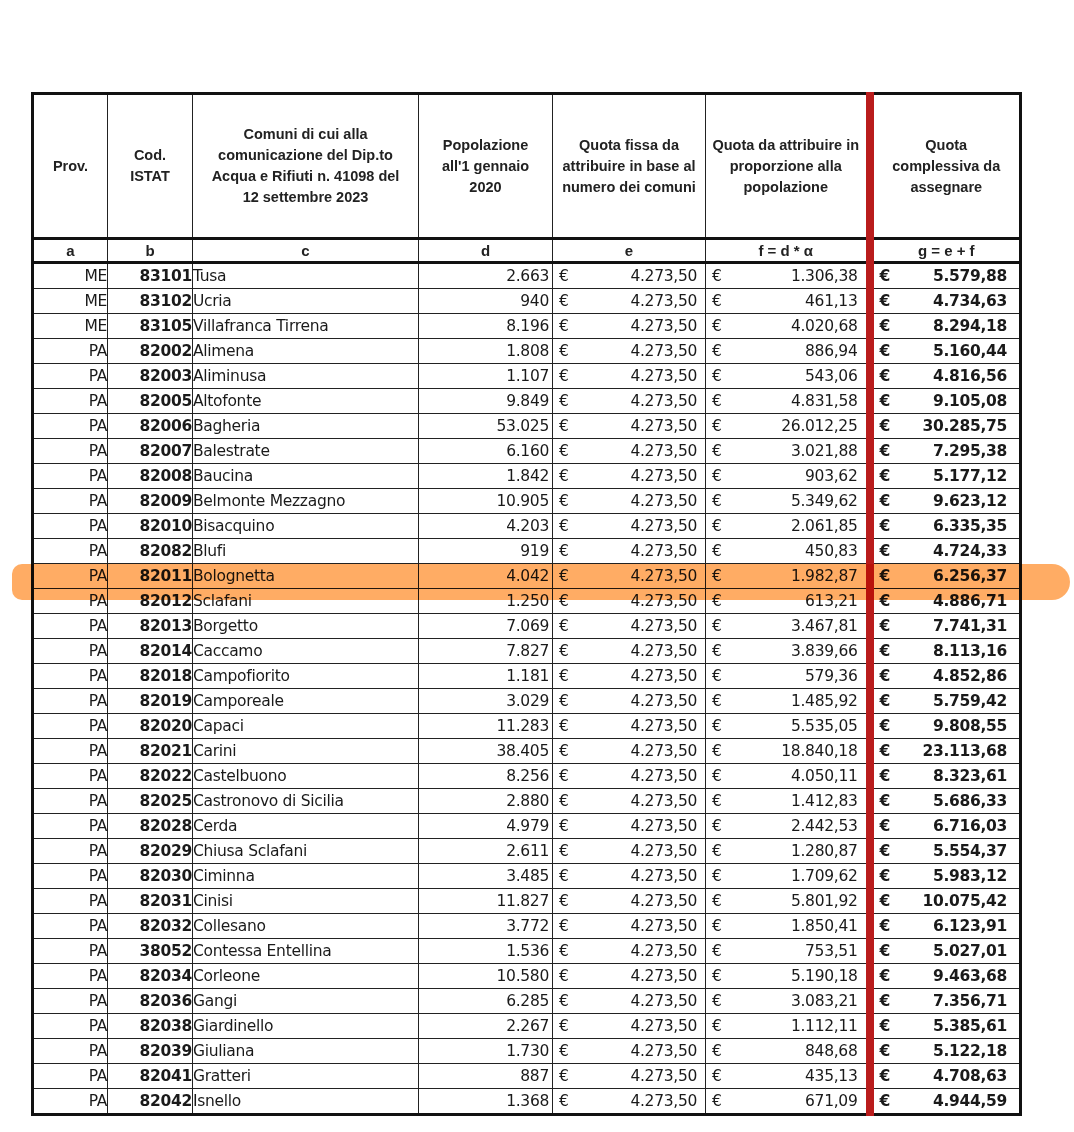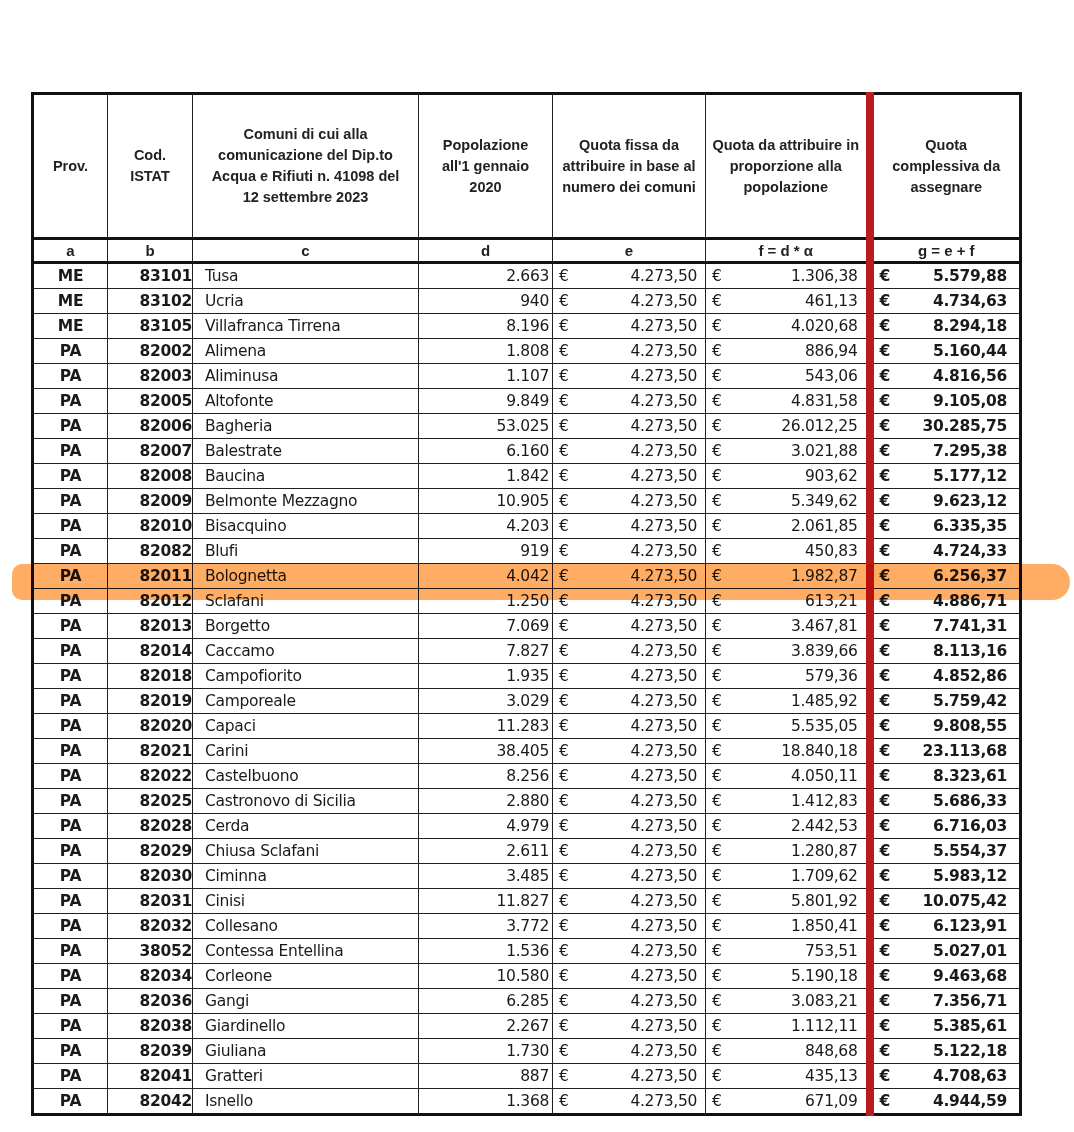--- a/index.html
+++ b/index.html
@@ -4,23 +4,23 @@
 <style>
   html, body { margin: 0; padding: 0; background: #ffffff; }
   body { width: 1074px; height: 1132px; overflow: hidden; position: relative; font-family: "Liberation Sans", sans-serif; color: #1a1a1a; }
   .sheet { position: absolute; left: 31px; top: 92px; }
   table { border-collapse: collapse; table-layout: fixed; border: 3px solid #111; }
   th, td { border: 1.5px solid #222; padding: 0; }
   th { font-weight: bold; font-size: 14.5px; line-height: 21px; text-align: center; vertical-align: middle; color: #222; }
   thead tr.hdr th { height: 142px; border-bottom: 3px solid #111; }
   thead tr.letters th { height: 21px; font-size: 15px; line-height: 19px; border-bottom: 3px solid #111; }
   td { height: 24px; font-family: "DejaVu Sans", sans-serif; font-size: 15.5px; letter-spacing: -0.3px; line-height: 24px; white-space: nowrap; overflow: hidden; }
-  td.prov { text-align: center; font-weight: bold; }
+  td.prov { text-align: right; }
   td.code { text-align: right; font-weight: bold; }
-  td.name { text-align: left; padding-left: 12px; }
+  td.name { text-align: left; padding-left: 0; }
   td.num { text-align: right; padding-right: 3px; }
   td.eur { position: relative; text-align: right; padding-right: 8px; }
   td.eur .sym { position: absolute; left: 6px; top: 0; }
   td.tot { font-weight: bold; padding-right: 12px; }
   .col-g { border-left: 8px solid #b91c1c; border-right: 3px solid #111; }
   .highlight {
     position: absolute; left: 12px; top: 564px; width: 1058px; height: 36px;
     background: rgba(255, 140, 40, 0.72); border-radius: 10px 18px 18px 10px;
     pointer-events: none; mix-blend-mode: multiply;
   }
@@ -202,21 +202,21 @@
           <td class="name">Caccamo</td>
           <td class="num">7.827</td>
           <td class="eur"><span class="sym">€</span><span>4.273,50</span></td>
           <td class="eur"><span class="sym">€</span><span>3.839,66</span></td>
           <td class="eur tot col-g"><span class="sym">€</span><span>8.113,16</span></td>
         </tr>
         <tr>
           <td class="prov">PA</td>
           <td class="code">82018</td>
           <td class="name">Campofiorito</td>
-          <td class="num">1.935</td>
+          <td class="num">1.181</td>
           <td class="eur"><span class="sym">€</span><span>4.273,50</span></td>
           <td class="eur"><span class="sym">€</span><span>579,36</span></td>
           <td class="eur tot col-g"><span class="sym">€</span><span>4.852,86</span></td>
         </tr>
         <tr>
           <td class="prov">PA</td>
           <td class="code">82019</td>
           <td class="name">Camporeale</td>
           <td class="num">3.029</td>
           <td class="eur"><span class="sym">€</span><span>4.273,50</span></td>

